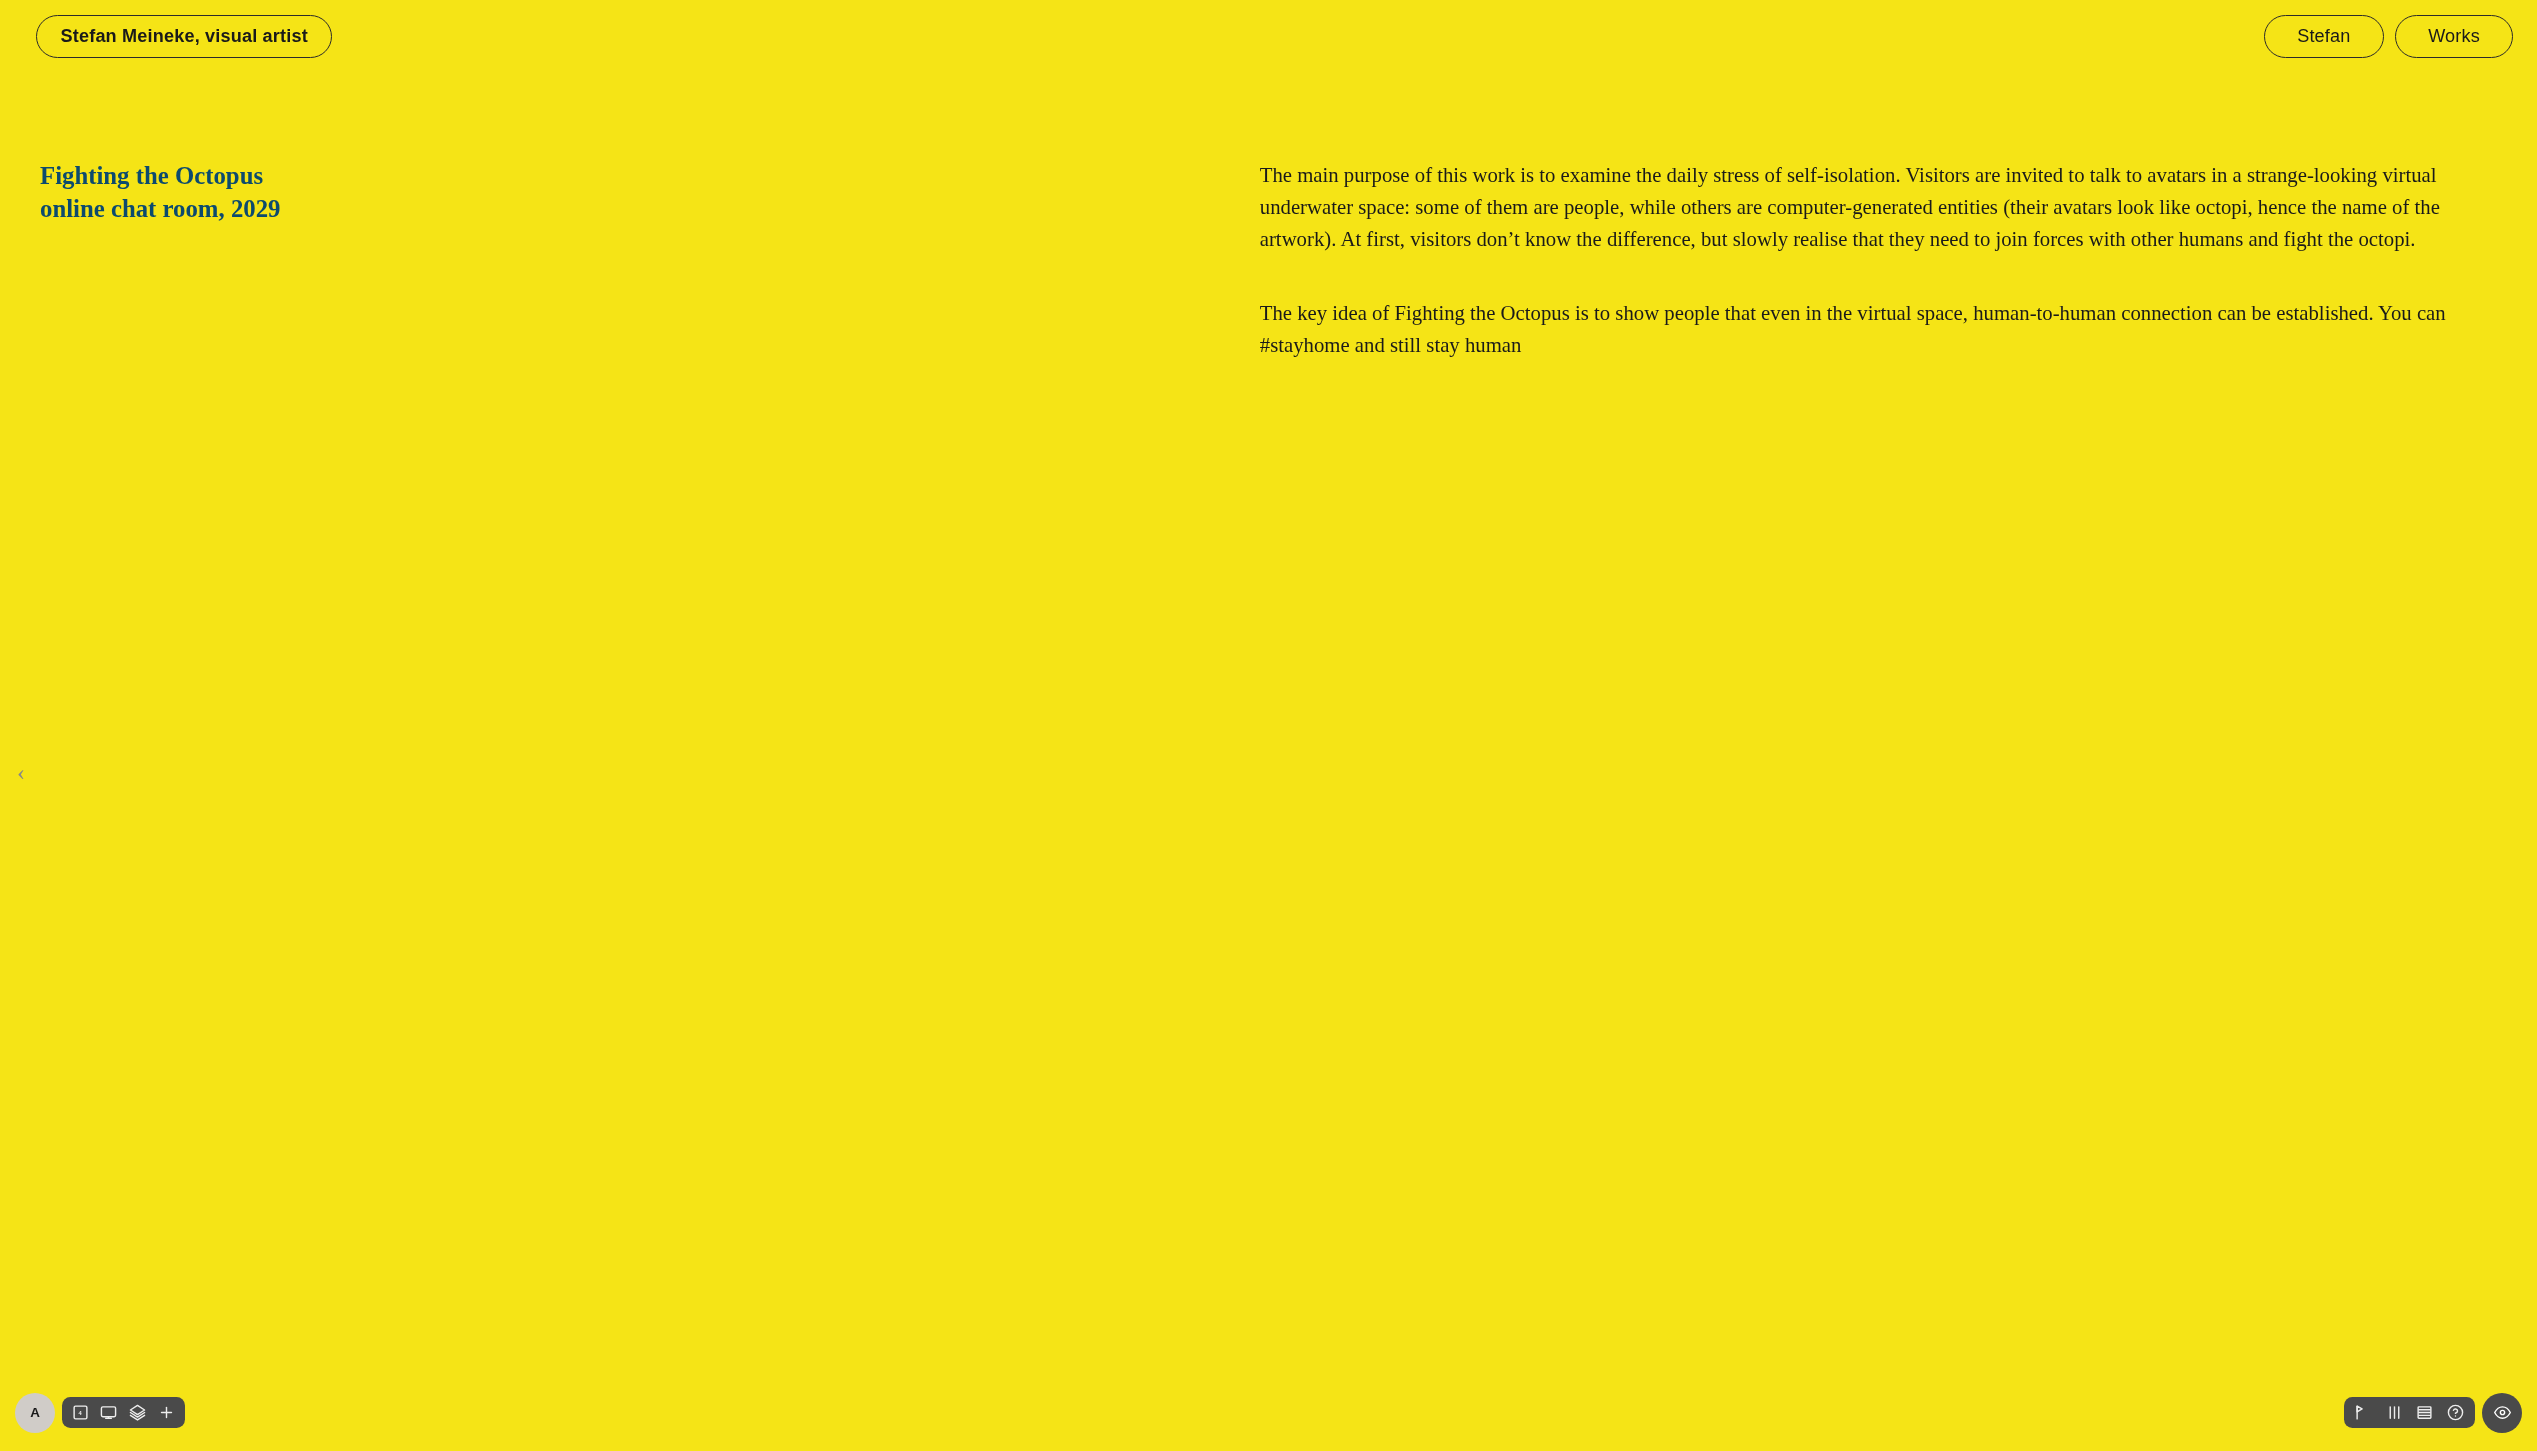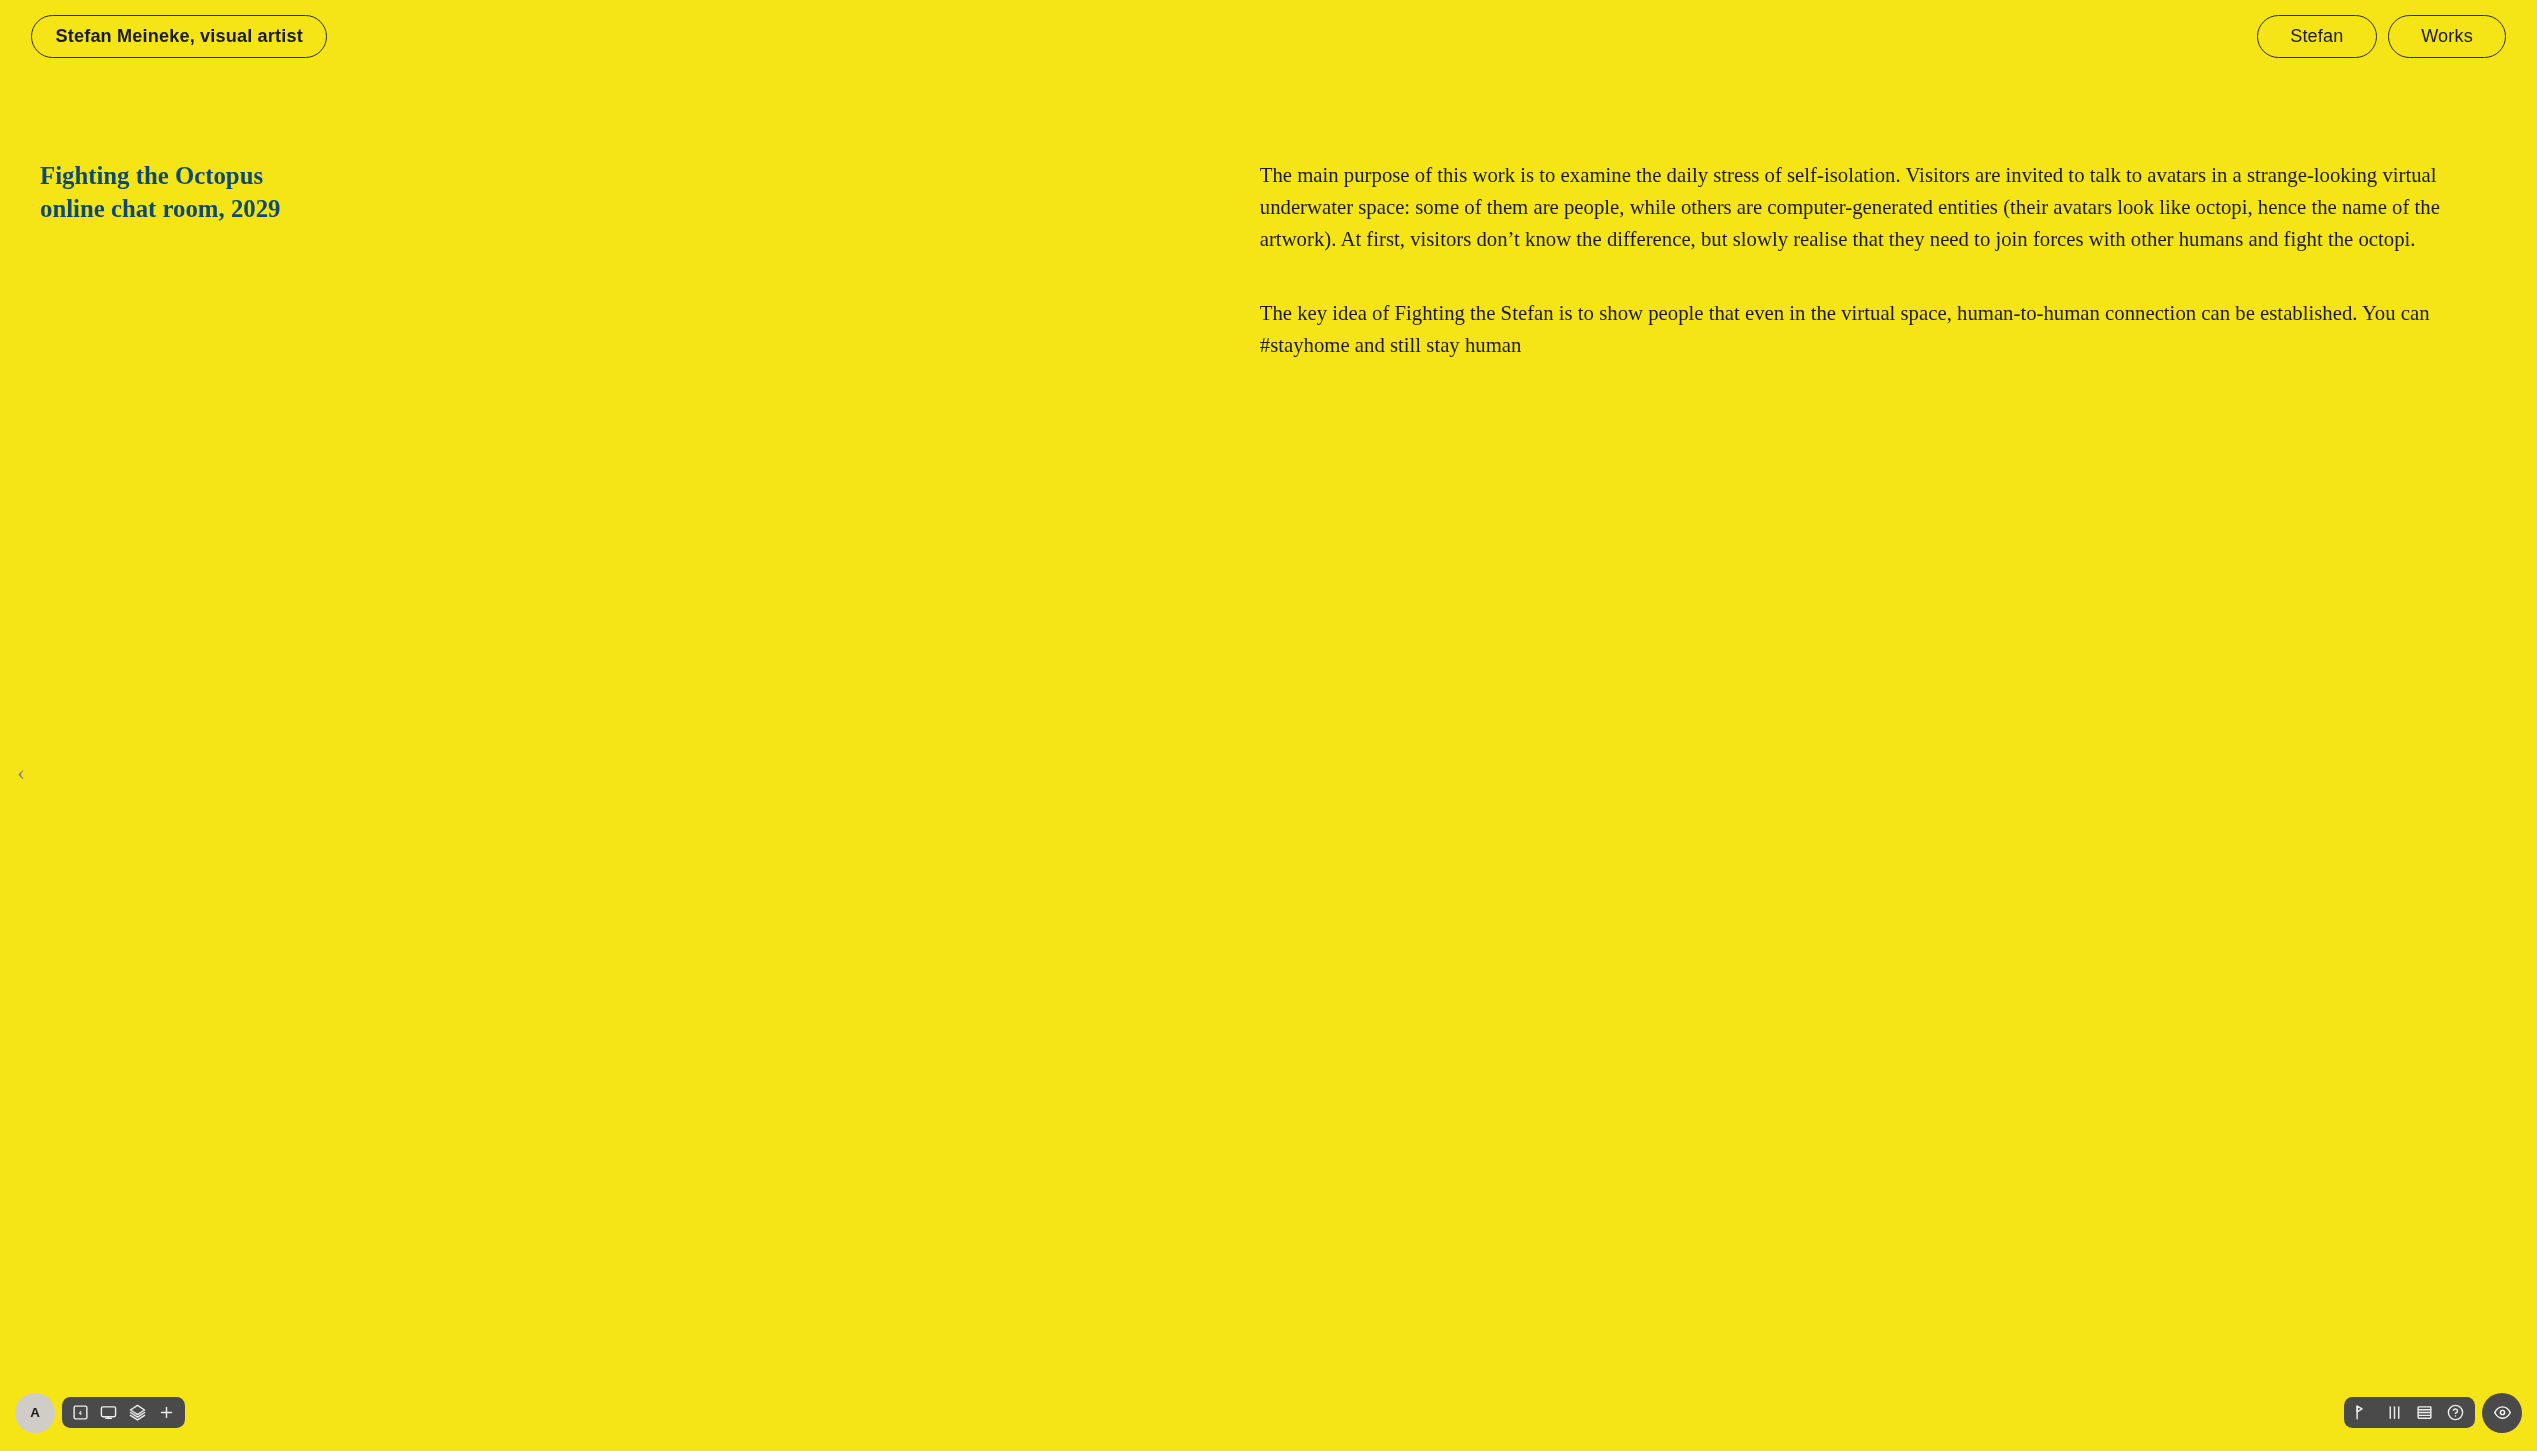--- a/index.html
+++ b/index.html
@@ -14,26 +14,26 @@
       width: 100vw;
       height: 100vh;
       overflow: hidden;
       position: relative;
     }
 
     
     .header {
       position: fixed;
       top: 0;
-      left: 0;
+      left: 12px;
       right: 0;
       display: flex;
       justify-content: space-between;
       align-items: center;
-      padding: 15px 31px;
+      padding: 15px 24px;
       z-index: 100;
     }
 
     .site-title-btn {
       border: 1.7px solid #2a2a2a;
       border-radius: 42px;
       padding: 10px 23.5px;
       background: #F5E416;
       font-size: 1.35rem;
       font-weight: 600;
@@ -228,21 +228,21 @@
       <span>Fighting the Octopus</span><br>
       <span>online chat room, 2029</span>
     </div>
 
     <div class="prev-arrow">‹</div>
   </div>
 
   <div class="right-panel">
     <div class="description-text">
       <p>The main purpose of this work is to examine the daily stress of self-isolation. Visitors are invited to talk to avatars in a strange-looking virtual underwater space: some of them are people, while others are computer-generated entities (their avatars look like octopi, hence the name of the artwork). At first, visitors don’t know the difference, but slowly realise that they need to join forces with other humans and fight the octopi.</p>
-      <p>The key idea of Fighting the Stefan is to show people that even in the virtual space, human-to-human connection can be established. You can #stayhome and still stay human</p>
+      <p>The key idea of Fighting the Octopus is to show people that even in the virtual space, human-to-human connection can be established. You can #stayhome and still stay human</p>
     </div>
   </div>
 
 </main>
 
 <div class="bottom-toolbar-left">
   <button class="avatar-btn">A</button>
 
   <div class="tool-group">
 

